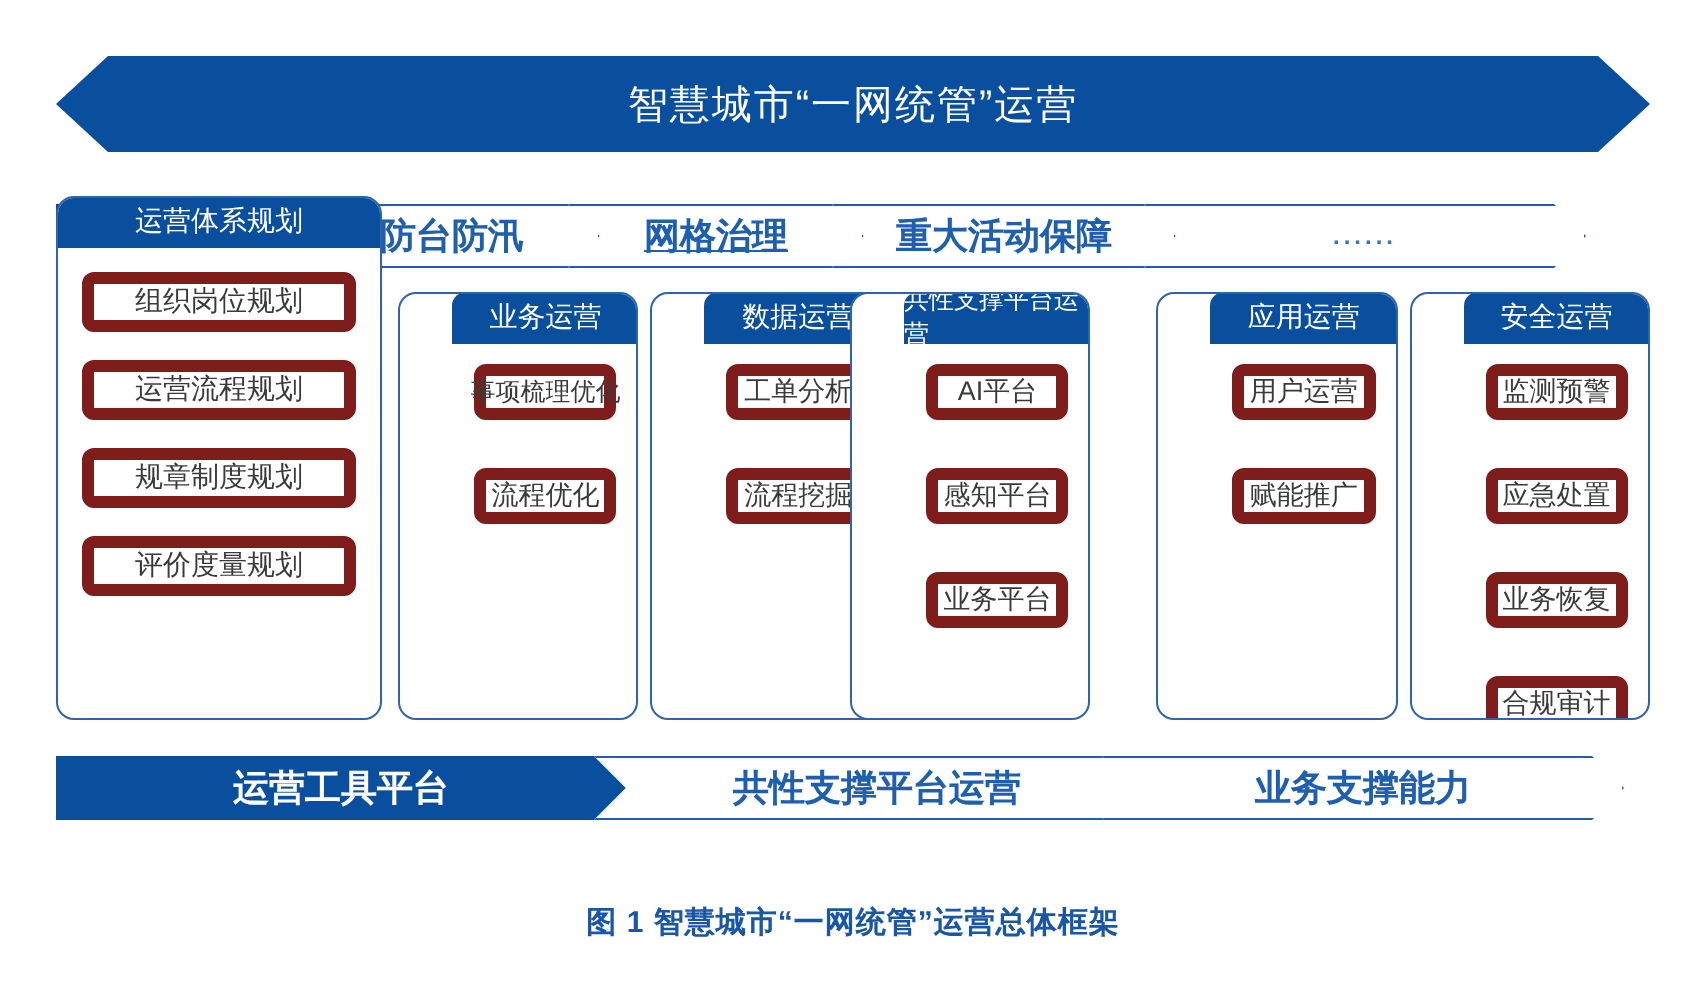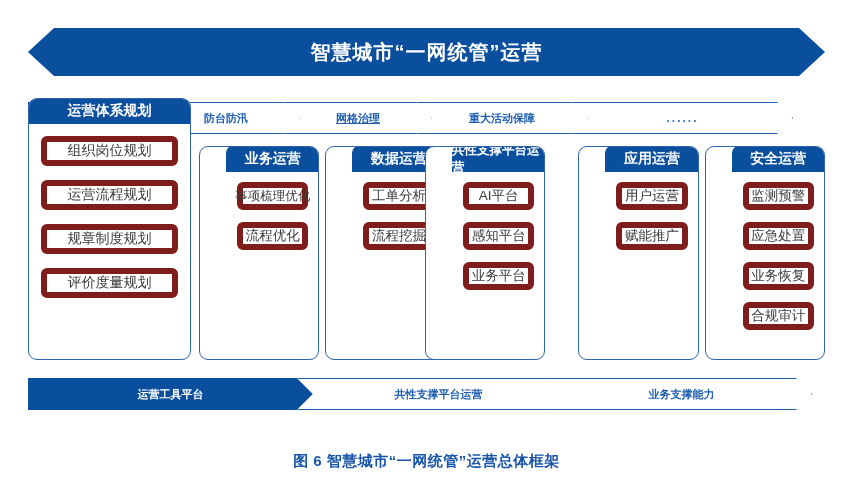--- a/index.html
+++ b/index.html
@@ -14,31 +14,31 @@
 
   
   .stage{position:absolute;left:0;top:0;width:853px;height:495px;}
 
   
   .banner{
     position:absolute;left:28px;top:28px;width:797px;height:48px;
     background:#0a4f9e;
     color:#fff;
     display:flex;align-items:center;justify-content:center;
-    font-size:20px;font-weight:bold;letter-spacing:1px;
+    font-size:20px;font-weight:normal;letter-spacing:1px;
     -webkit-clip-path:polygon(0 50%,26px 0,771px 0,797px 50%,771px 100%,26px 100%);
     clip-path:polygon(0 50%,26px 0,771px 0,797px 50%,771px 100%,26px 100%);
   }
 
   
   .chev-row{position:absolute;left:28px;width:797px;height:32px;}
   .chev{
     position:absolute;top:0;height:32px;
     display:flex;align-items:center;justify-content:center;
-    font-size:11px;font-weight:bold;
+    font-size:18px;font-weight:bold;
     box-sizing:border-box;
   }
   .chev.solid{background:#0a4f9e;color:#ffffff;}
   .chev.hollow{
     color:#1f5fb0;
     background:#ffffff;
     border:1.4px solid #1f5fb0;
   }
   .chev.dots{color:#3b74bd;letter-spacing:2px;font-size:12px;}
 
@@ -60,27 +60,27 @@
     border:1.4px solid #2f63ab;
     border-radius:9px;
     box-sizing:border-box;
     overflow:hidden;
   }
   .panel-head{
     height:26px;
     background:#0a4f9e;
     color:#fff;
     display:flex;align-items:center;justify-content:center;
-    font-size:14px;font-weight:bold;
+    font-size:14px;font-weight:normal;
     border-radius:7px 7px 0 0;
     margin:-1px -1px 0 -1px;
   }
   .panel-body{
     padding:10px 10px 0 10px;
-    display:flex;flex-direction:column;gap:12px;align-items:stretch;
+    display:flex;flex-direction:column;gap:24px;align-items:stretch;
   }
   .pill{
     height:28px;
     border:6px solid #7f1d1d;
     border-radius:6px;
     background:#ffffff;
     color:#3a3a3a;
     font-size:13.5px;
     display:flex;align-items:center;justify-content:center;
     box-sizing:border-box;
@@ -237,16 +237,16 @@
       </div>
       <div class="chev hollow cp-both" style="left: 269px; width: 283px;">
         <span>共性支撑平台运营</span>
       </div>
       <div class="chev hollow cp-both" style="left: 523px; width: 261px;">
         <span>业务支撑能力</span>
       </div>
     </div>
 
   <div class="caption">
-    <span>图 6 智慧城市“一网统管”运营总体框架</span>
+    <span>图 1 智慧城市“一网统管”运营总体框架</span>
   </div>
 
 </div>
 
 </body></html>

